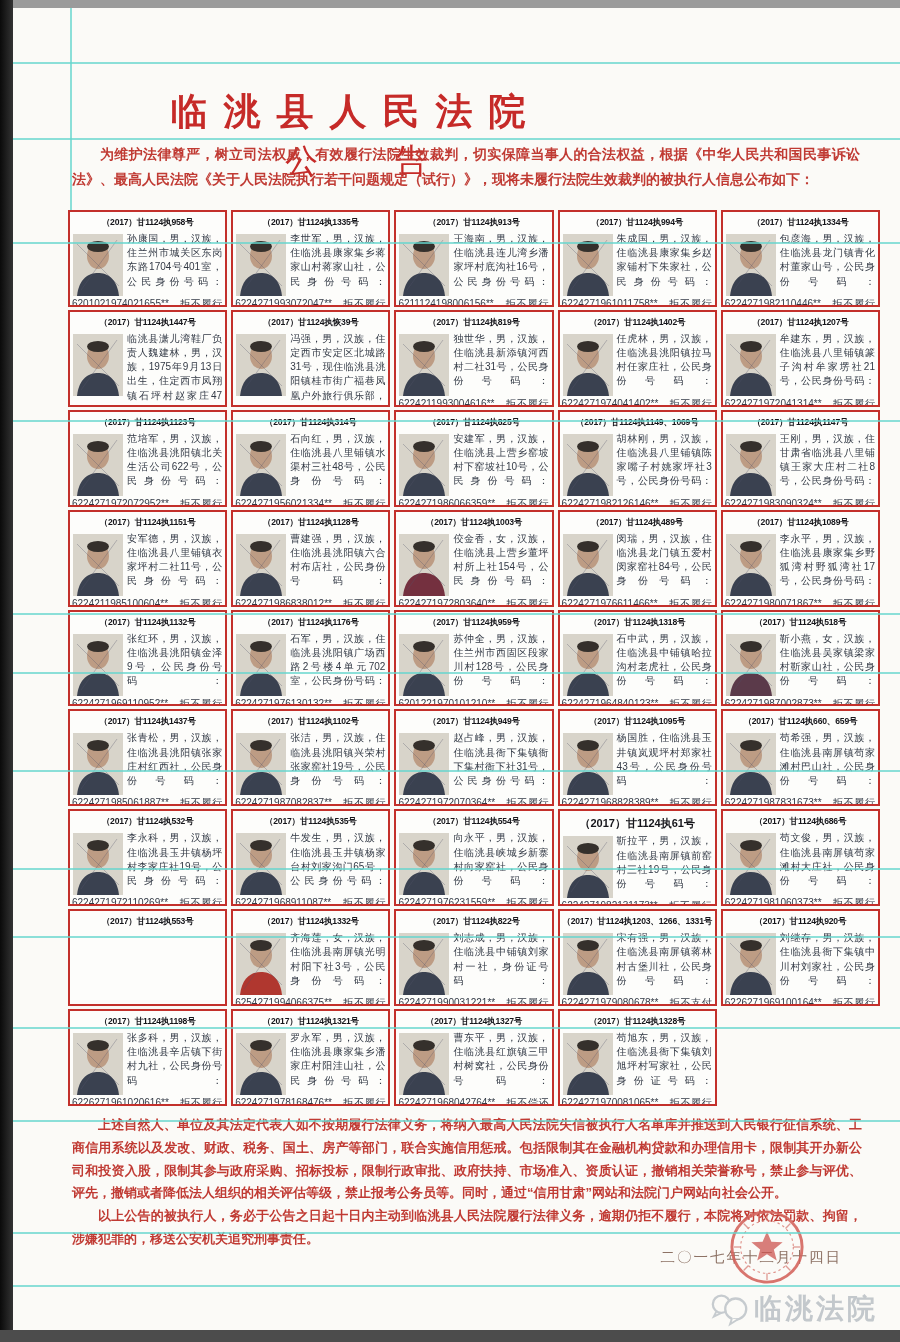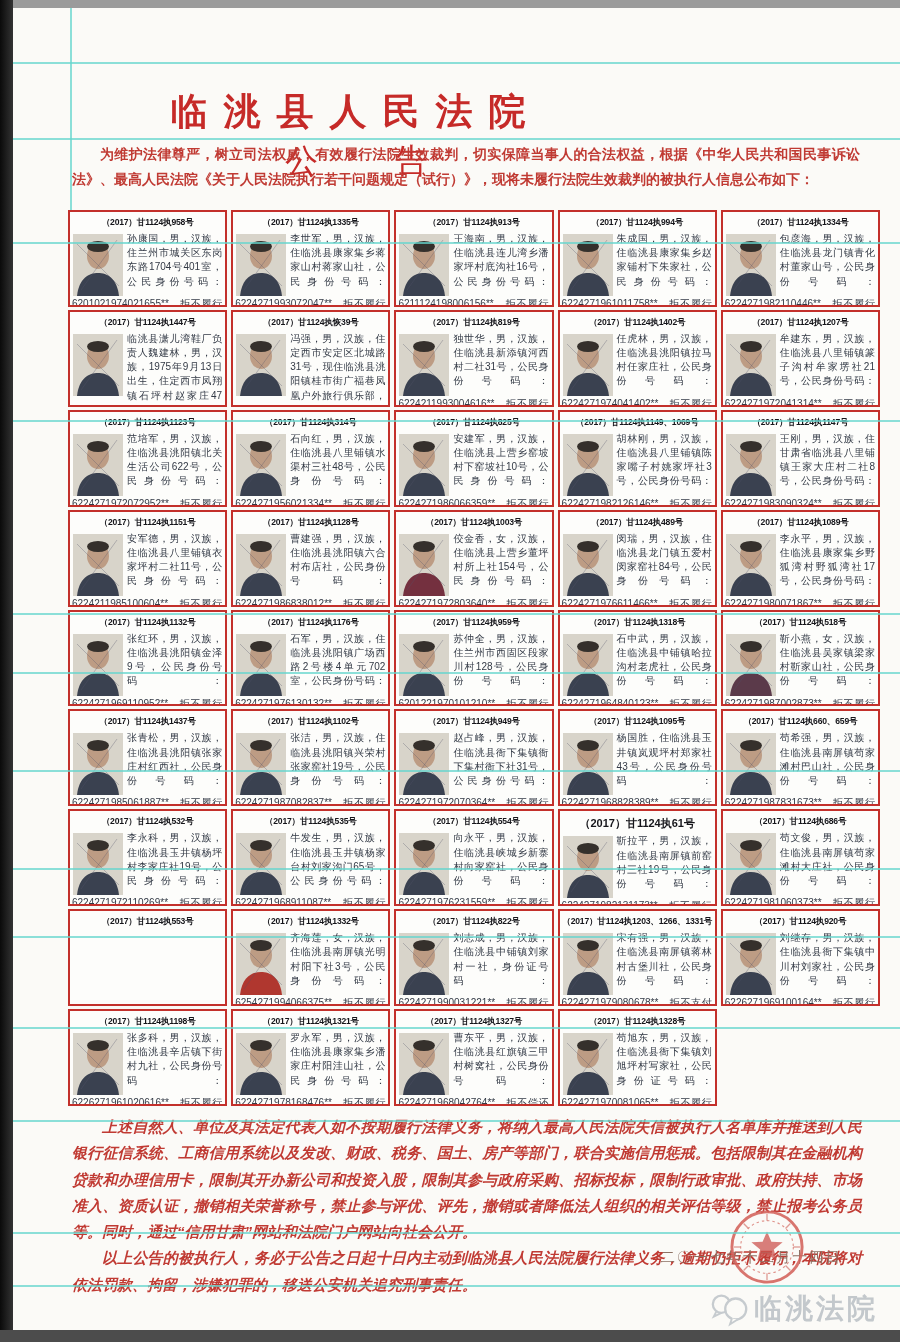--- a/index.html
+++ b/index.html
@@ -31,22 +31,22 @@
   .cell{border:2px solid #c3302b;background:#fdfdfb;overflow:hidden;}
   .case{font-weight:bold;color:#15151a;font-size:11px;text-align:center;
     padding:5px 1px 2px;white-space:nowrap;}
   .case.small{font-size:8.6px;letter-spacing:-0.2px;}
   .content{padding:1px 3px 0 2px;}
   .photo{float:left;width:50px;height:62px;margin:2px 4px 1px 1px;background:#d8d4ca;}
   .photo svg{display:block;width:100%;height:100%;}
   .txt{font-size:10px;line-height:1.42;color:#323945;text-align:justify;}
 
   .outro{position:absolute;left:72px;top:1114px;width:790px;
-    color:#c03a33;font-size:15px;line-height:1.75;font-weight:600;
-    text-align:justify;z-index:2;font-style:italic;}
+    color:#c03a33;font-size:13px;line-height:1.75;font-weight:600;
+    text-align:justify;z-index:2;}
   .outro p{margin:0;text-indent:2em;}
 
   .date-line{position:absolute;right:58px;top:1248px;color:#8d7265;
     font-size:14.5px;letter-spacing:2px;z-index:3;}
   .seal{position:absolute;left:728px;top:1208px;width:78px;height:78px;z-index:4;opacity:.88;}
 
   .footer-mark{position:absolute;right:22px;top:1290px;display:flex;align-items:center;
     gap:3px;z-index:2;}
   .footer-mark .wm-text{color:#c3c8cc;font-size:28px;font-weight:bold;letter-spacing:3px;}
 </style>

